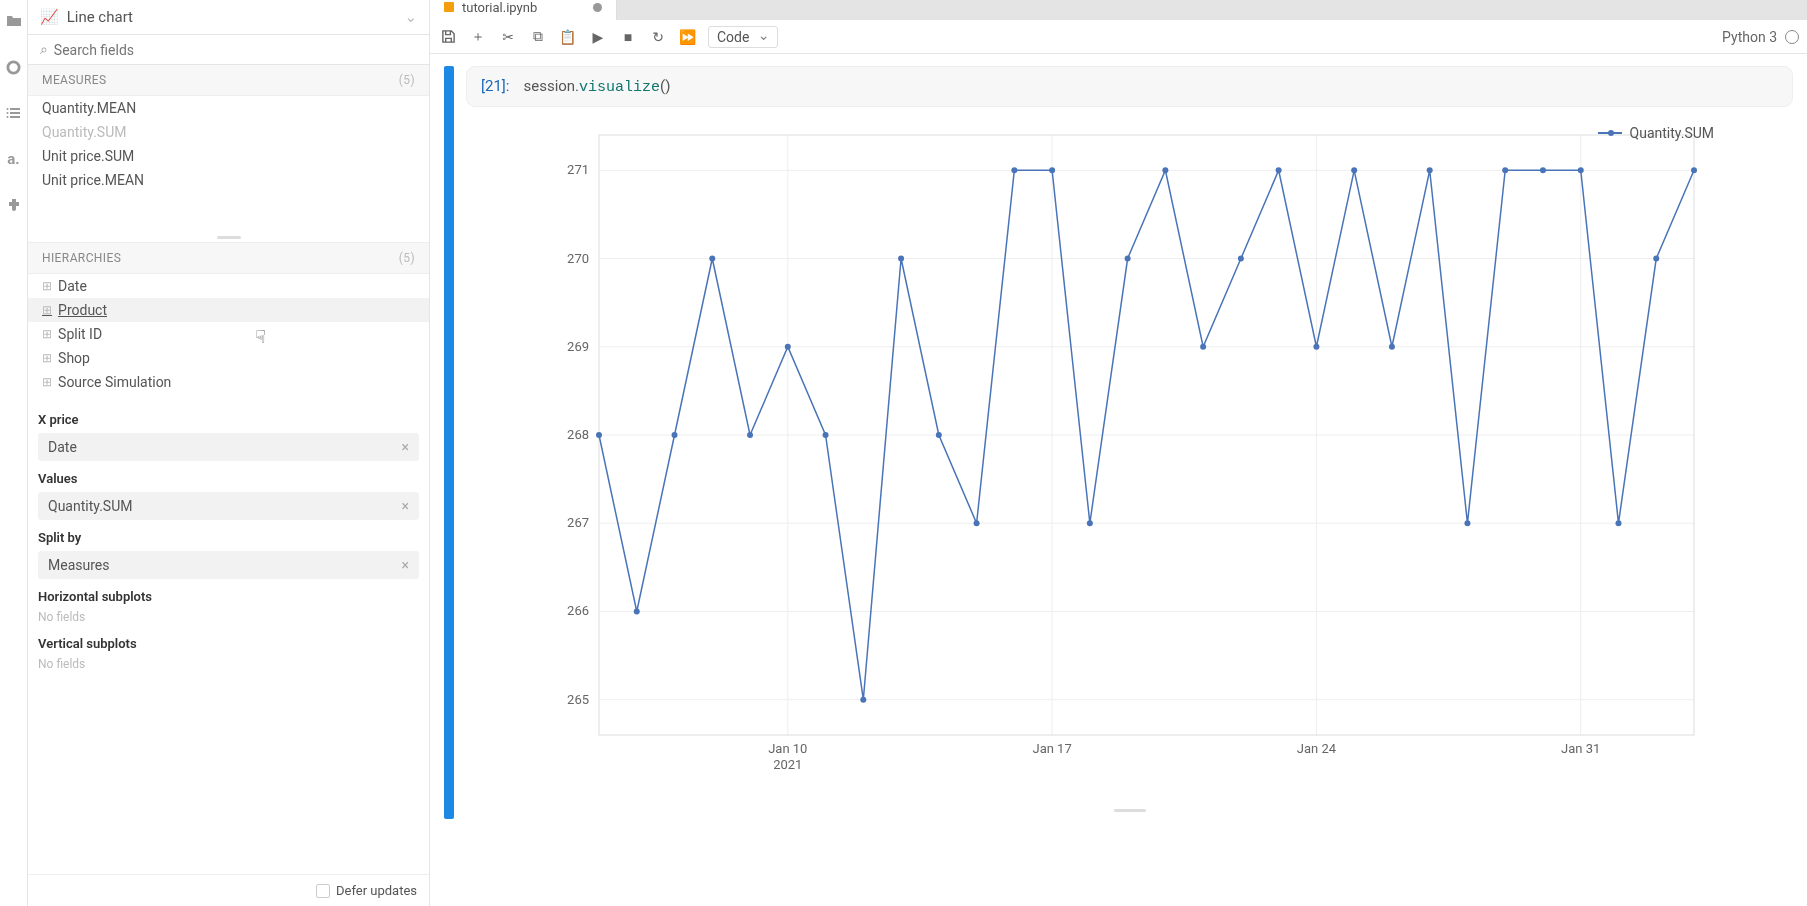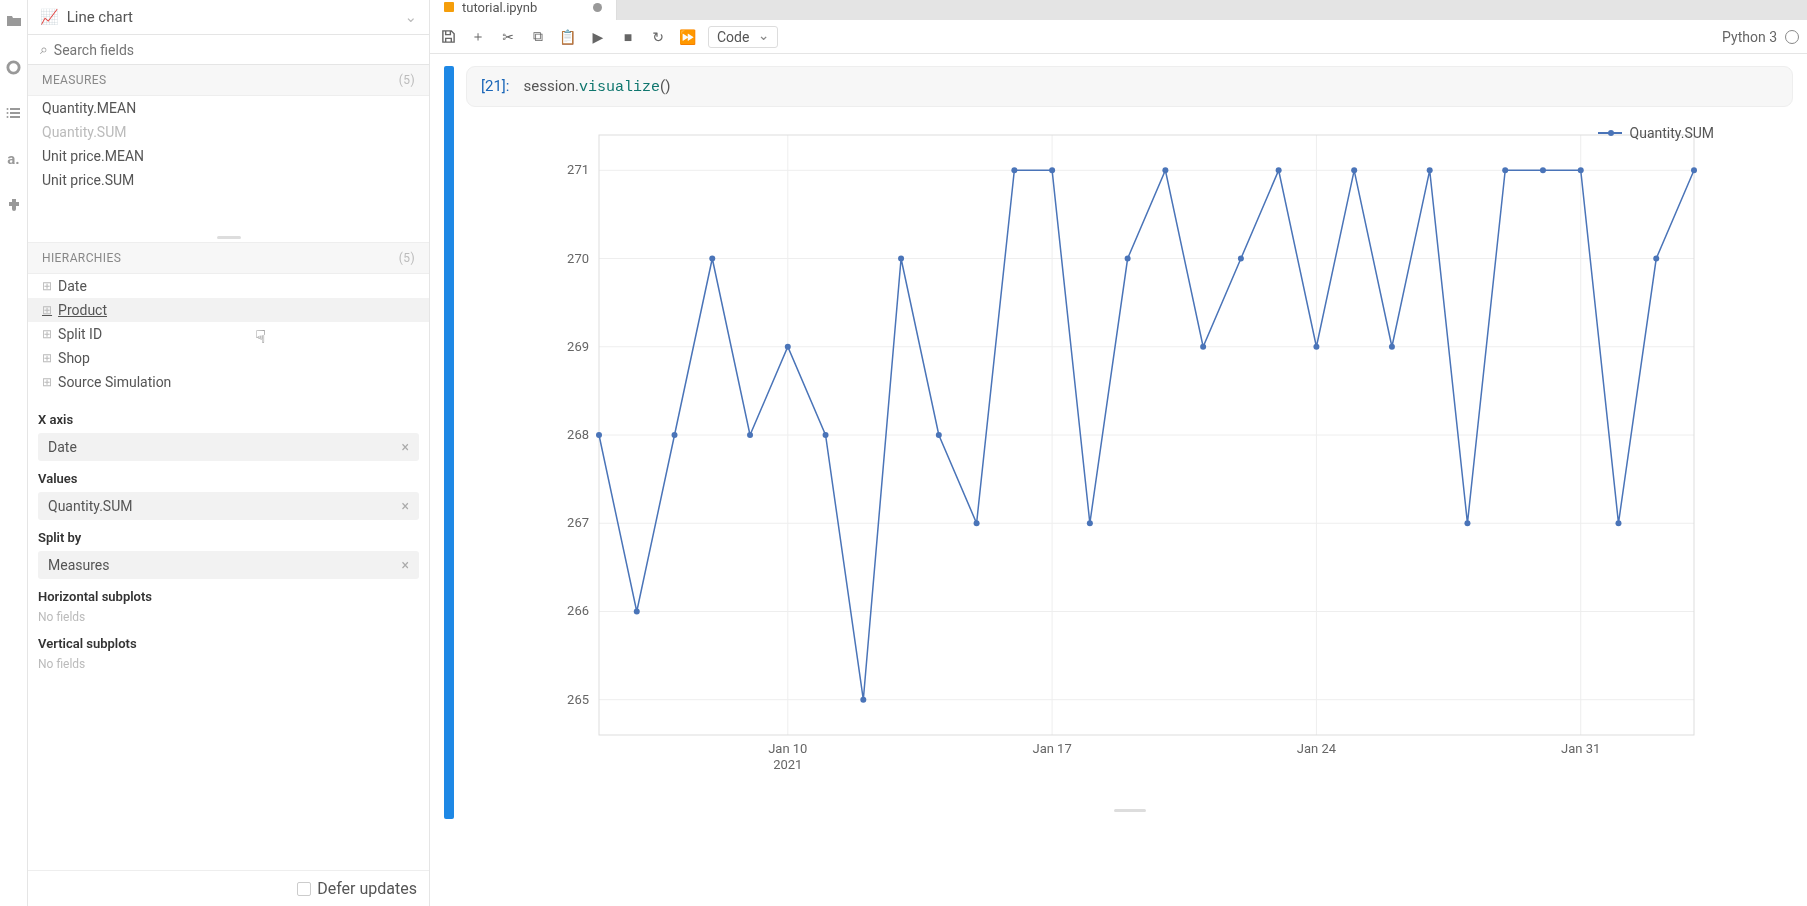--- a/index.html
+++ b/index.html
@@ -24,21 +24,21 @@
 .hier-item.hover { background:#f2f2f2; text-decoration:underline; }
 .hier-icon { color:#bbb; font-size:12px; }
 .hier-block{border-top:1px solid #eee;}
 .drag-handle { height:10px; display:flex; justify-content:center; align-items:center; }
 .drag-handle span{ width:24px; height:3px; background:#ddd; border-radius:2px;}
 .config { padding:10px 10px 0 10px; overflow-y:auto; flex:1; }
 .cfg-label { font-size:13px; font-weight:600; color:#333; margin:8px 0 6px 0; }
 .cfg-pill { background:#f2f2f2; border-radius:3px; padding:6px 10px; font-size:14px; color:#555; display:flex; align-items:center; margin-bottom:10px; }
 .cfg-pill .x { margin-left:auto; color:#aaa; cursor:pointer; }
 .cfg-placeholder { font-size:12px; color:#bbb; margin-bottom:12px; }
-.defer-row { padding:8px 12px; border-top:1px solid #eee; display:flex; align-items:center; justify-content:flex-end; font-size:16px; color:#555; }
+.defer-row { padding:8px 12px; border-top:1px solid #eee; display:flex; align-items:center; justify-content:flex-end; font-size:13px; color:#555; }
 .defer-row .chk { width:14px; height:14px; border:1px solid #ccc; border-radius:2px; margin-right:6px; }
 
 
 .main { flex:1; display:flex; flex-direction:column; background:#fff; overflow:hidden;}
 .tabbar { height:20px; background:#e4e4e4; display:flex; align-items:flex-end; }
 .tab { background:#fff; border-top:2px solid #3a7bd5; height:28px; display:flex; align-items:center; padding:0 14px; font-size:13px; color:#555; gap:8px; border-right:1px solid #ddd;}
 .tab .ic { width:10px; height:10px; background:#f59e0b; border-radius:1px; display:inline-block;}
 .tab .mod{ width:9px; height:9px; background:#999; border-radius:50%;}
 .toolbar { height:34px; border-bottom:1px solid #e5e5e5; display:flex; align-items:center; padding:0 8px; gap:10px; font-size:14px; color:#666;}
 .tbtn { width:20px; height:20px; display:flex; align-items:center; justify-content:center; color:#666; }
@@ -108,22 +108,22 @@
       <input placeholder="Search fields" style="">
     </div>
 
     <div class="sect-header">
       <span>MEASURES</span>
       <span class="sect-count">(5)</span>
     </div>
     <div id="measures-list">
         <div class="measure-item">Quantity.MEAN</div>
         <div class="measure-item dim">Quantity.SUM</div>
+        <div class="measure-item">Unit price.SUM</div>
         <div class="measure-item">Unit price.MEAN</div>
-        <div class="measure-item">Unit price.SUM</div>
       </div>
     <div style="flex:0 0 40px;"></div>
     <div class="drag-handle">
         <span></span>
       </div>
 
     <div class="hier-block">
     <div class="sect-header">
       <span>HIERARCHIES</span>
       <span class="sect-count">(5)</span>
@@ -146,21 +146,21 @@
             <span>Shop</span>
           </div>
           <div class="hier-item">
             <span class="hier-icon">⊞</span>
             <span>Source Simulation</span>
           </div>
         </div>
     </div>
 
     <div class="config">
-      <div class="cfg-label">X axis</div>
+      <div class="cfg-label">X price</div>
       <div class="cfg-pill">
           <span>Date</span>
           <span class="x">×</span>
         </div>
 
       <div class="cfg-label">Values</div>
       <div class="cfg-pill">
           <span>Quantity.SUM</span>
           <span class="x">×</span>
         </div>

